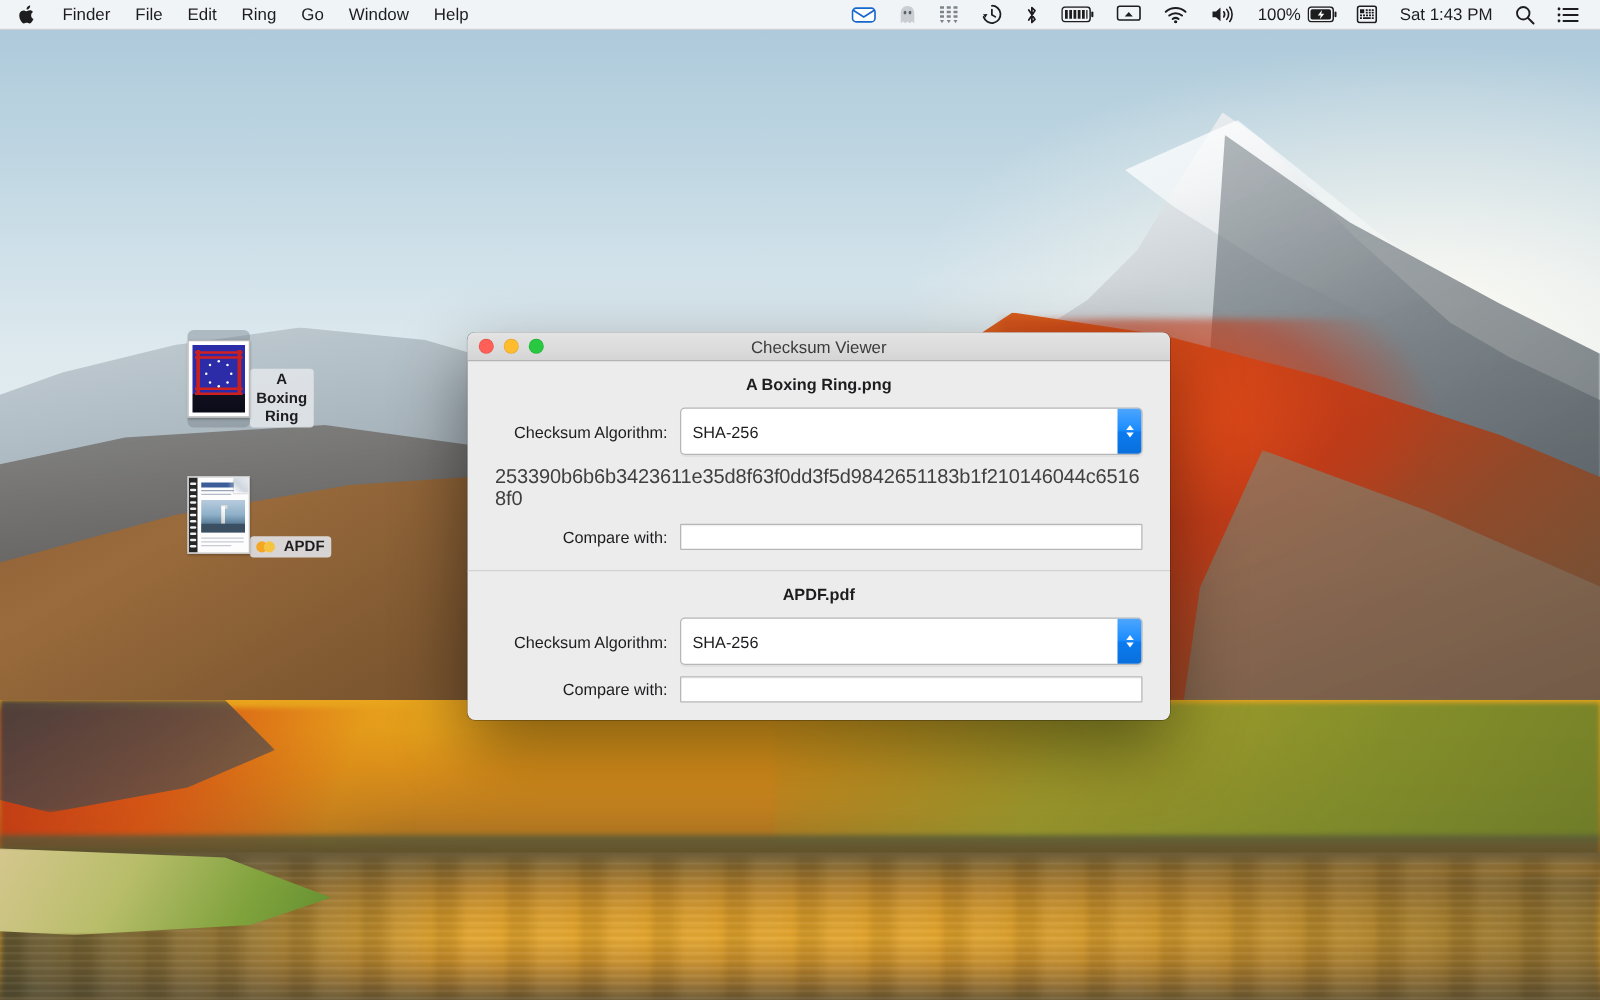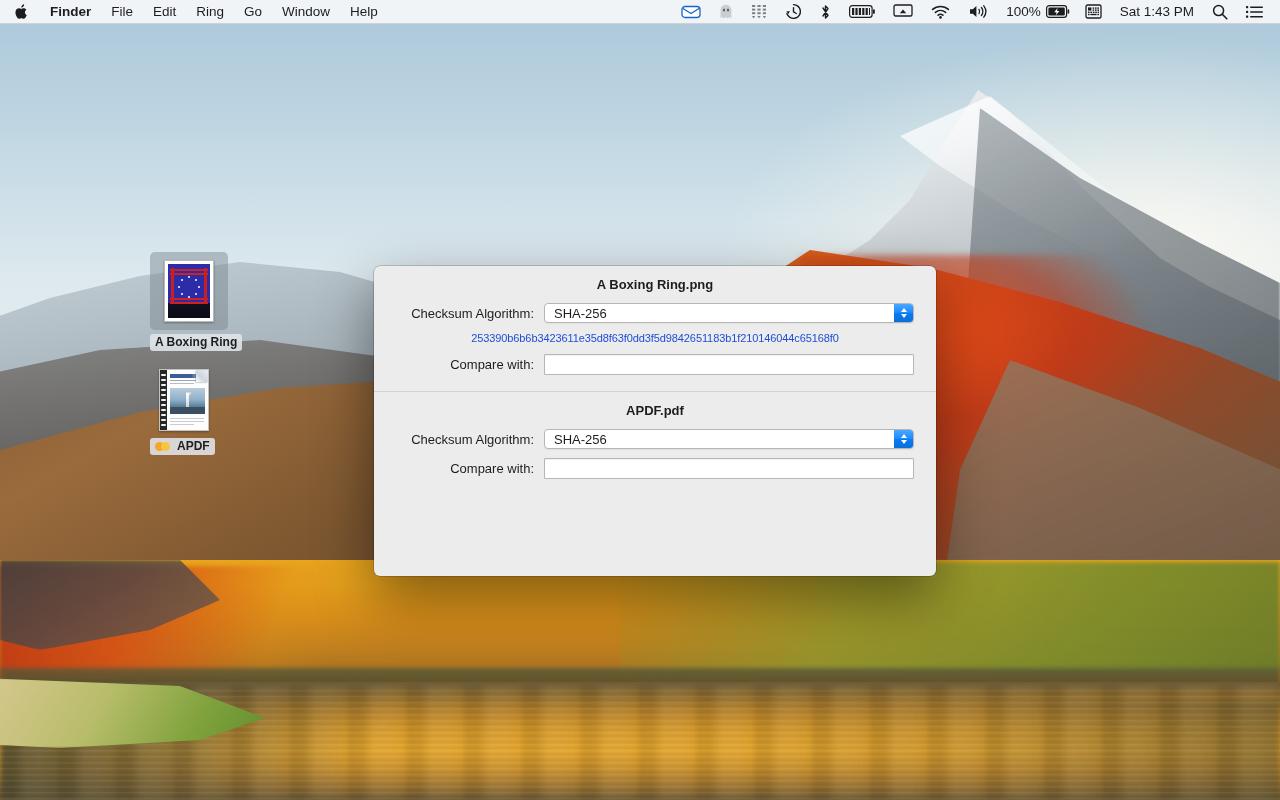--- a/index.html
+++ b/index.html
@@ -150,30 +150,30 @@
     display:flex; align-items:center;
     font-size:13.5px; color:#1d1d1f;
     z-index:50;
   }
   .mb-left { display:flex; align-items:center; height:100%; }
   .mb-item {
     padding:0 10px; height:100%; display:flex; align-items:center;
     white-space:nowrap; line-height:1;
   }
   .mb-item.apple { padding:0 12px 0 14px; }
-  .mb-item.bold { font-weight:bold; }
+  .mb-item.bold { font-weight:normal; }
   .mb-right { margin-left:auto; display:flex; align-items:center; height:100%; padding-right:8px; }
   .mb-icon { padding:0 9px; height:100%; display:flex; align-items:center; }
   .mb-text { padding:0 9px; display:flex; align-items:center; font-size:13.5px; }
   .mb-text.pct { padding-right:3px; }
 
   
   .desk-icon {
     position:absolute; width:96px; text-align:center;
-    display:flex; flex-direction:column; align-items:flex-start;
+    display:flex; flex-direction:row; align-items:flex-end;margin-top:12px;
   }
   .icon-thumb {
     width:68px; height:68px; display:flex; align-items:center; justify-content:center;
     position:relative;
   }
   .icon-sel {
     background:rgba(120,130,140,.45);
     border-radius:5px;
     width:78px; height:78px;
   }
@@ -277,41 +277,41 @@
   .file-head {
     text-align:center; font-size:13px; font-weight:bold; color:#1d1d1f;
     margin-bottom:11px;
   }
   .row { display:flex; align-items:center; margin-bottom:9px; }
   .row-label {
     width:148px; text-align:right; padding-right:10px;
     font-size:13px; color:#1d1d1f; white-space:nowrap;
   }
   .popup {
-    flex:1; height:20px; position:relative;
+    flex:1; height:38px; position:relative;
     background:#fff;
     border:1px solid #b6b6b6;
     border-radius:4px;
     display:flex; align-items:center;
     box-shadow:0 1px 1px rgba(0,0,0,.05);
   }
   .popup-value {
     padding-left:9px; font-size:13px; color:#1d1d1f; line-height:1;
   }
   .popup-arrows {
     position:absolute; right:0; top:0; bottom:0; width:19px;
     background:linear-gradient(180deg,#4da6ff 0%, #1a8cff 48%, #0b7bf0 52%, #0a6fdc 100%);
     border-radius:0 3px 3px 0;
     display:flex; flex-direction:column; align-items:center; justify-content:center; gap:2px;
   }
   .chev { width:0; height:0; border-left:3.5px solid transparent; border-right:3.5px solid transparent; }
   .chev.up { border-bottom:4px solid #fff; }
   .chev.down { border-top:4px solid #fff; }
   .hash {
-    text-align:center; font-size:11px; color:#1d4ed8;
+    text-align:left; font-size:16px; color:#404040;
     letter-spacing:-.1px; margin:9px 0 10px 0;
     word-break:break-all;
   }
   .tfield {
     flex:1; height:21px;
     background:#fff; border:1px solid #b6b6b6;
     border-radius:1px;
     box-shadow:inset 0 1px 1px rgba(0,0,0,.06);
     font-size:13px; color:#1d1d1f;
     padding:0 5px; outline:none;
@@ -406,20 +406,28 @@
   <div class="icon-label">
     <span class="tag-dot">
         <i class="a"></i>
         <i class="b"></i>
       </span>
     <span>APDF</span>
   </div>
 </div>
 
 <div id="win">
+  <div id="titlebar">
+    <div class="traffic">
+      <div class="tl red"></div>
+      <div class="tl yellow"></div>
+      <div class="tl green"></div>
+    </div>
+    <div id="wintitle">Checksum Viewer</div>
+  </div>
 
   <div class="win-body">
 
     <div class="section">
       <div class="file-head">A Boxing Ring.png</div>
       <div class="row">
         <div class="row-label">Checksum Algorithm:</div>
         <div class="popup">
           <span class="popup-value">SHA-256</span>
           <span class="popup-arrows">

